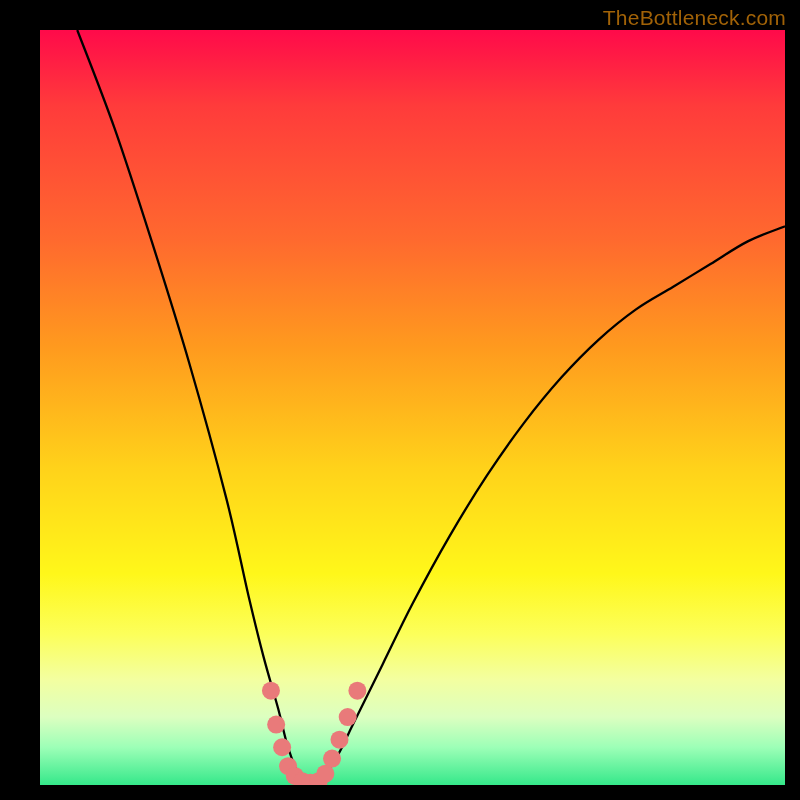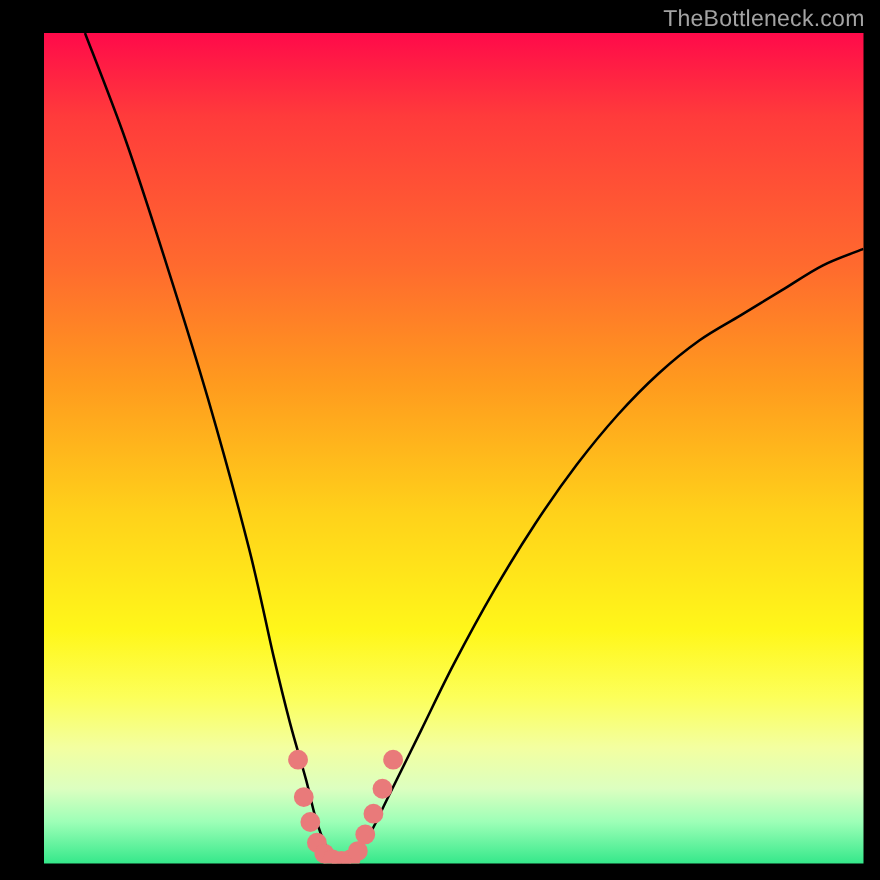--- a/index.html
+++ b/index.html
@@ -36,21 +36,21 @@
       #f3ffa0 86%,
       #dcffc0 91%,
       #9dffb7 95%,
       #35e88a 100%
     );
   }
   .watermark {
     position: absolute;
     top: 6px;
     right: 14px;
-    color: #a3a3a3;
+    color: #a16207;
     font-size: 21px;
     font-weight: 500;
     letter-spacing: 0.2px;
   }
   svg.curve {
     position: absolute;
     left: 0;
     top: 0;
     width: 745px;
     height: 755px;

